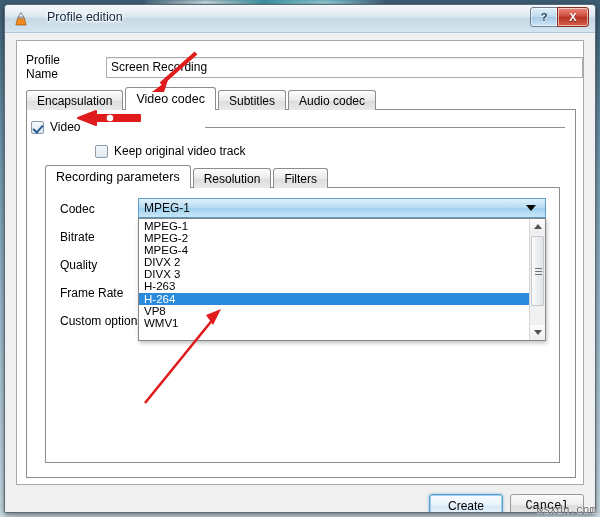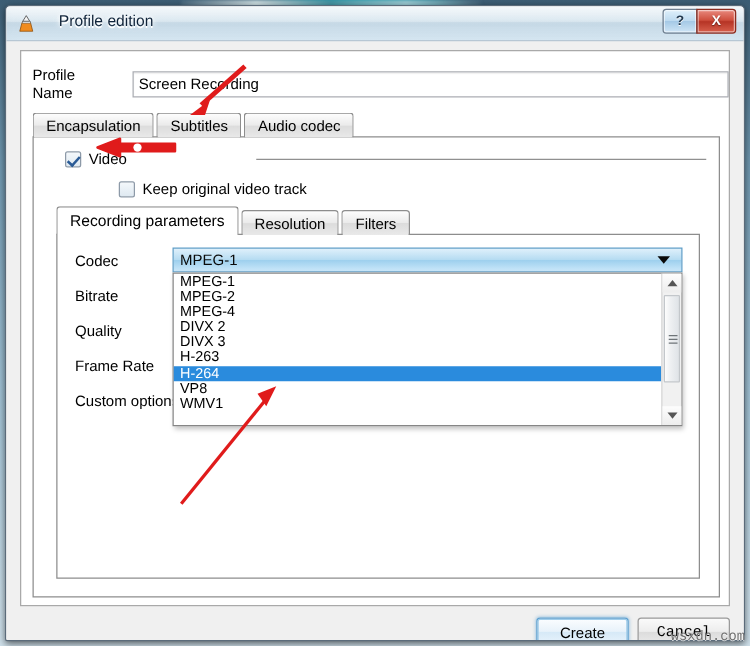--- a/index.html
+++ b/index.html
@@ -162,21 +162,21 @@
     position: absolute;
     left: 9px; top: 68px;
     width: 550px; height: 369px;
     border: 1px solid #8d8d8d;
     background: #fff;
     z-index: 1;
   }
 
   
   .cbrow { position: absolute; display: flex; align-items: center; }
-  #cb-video-row  { left: 25px; top: 10px; }
+  #cb-video-row  { left: 4px; top: 10px; }
   #cb-keep-row   { left: 28px; top: 34px; margin-left: 40px; }
   .cbox {
     width: 13px; height: 13px;
     border: 1px solid #8d9aa8;
     background: linear-gradient(180deg, #f4f8fb 0%, #dfe9f1 100%);
     display: inline-block; position: relative;
     border-radius: 2px;
     cursor: default;
   }
   .cbox.checked::after {
@@ -360,20 +360,23 @@
       <div id="outer-panel">
 
         <div id="profile-row">
           <span id="profile-label">Profile Name</span>
           <input id="profile-input" type="text" value="Screen Recording" style="">
         </div>
 
         <div id="tabs-outer">
           <div class="tab">
               <span>Encapsulation</span>
+            </div>
+          <div class="tab active">
+              <span>Video codec</span>
             </div>
           <div class="tab">
               <span>Subtitles</span>
             </div>
           <div class="tab">
               <span>Audio codec</span>
             </div>
         </div>
 
         <div id="tabpanel-outer">

